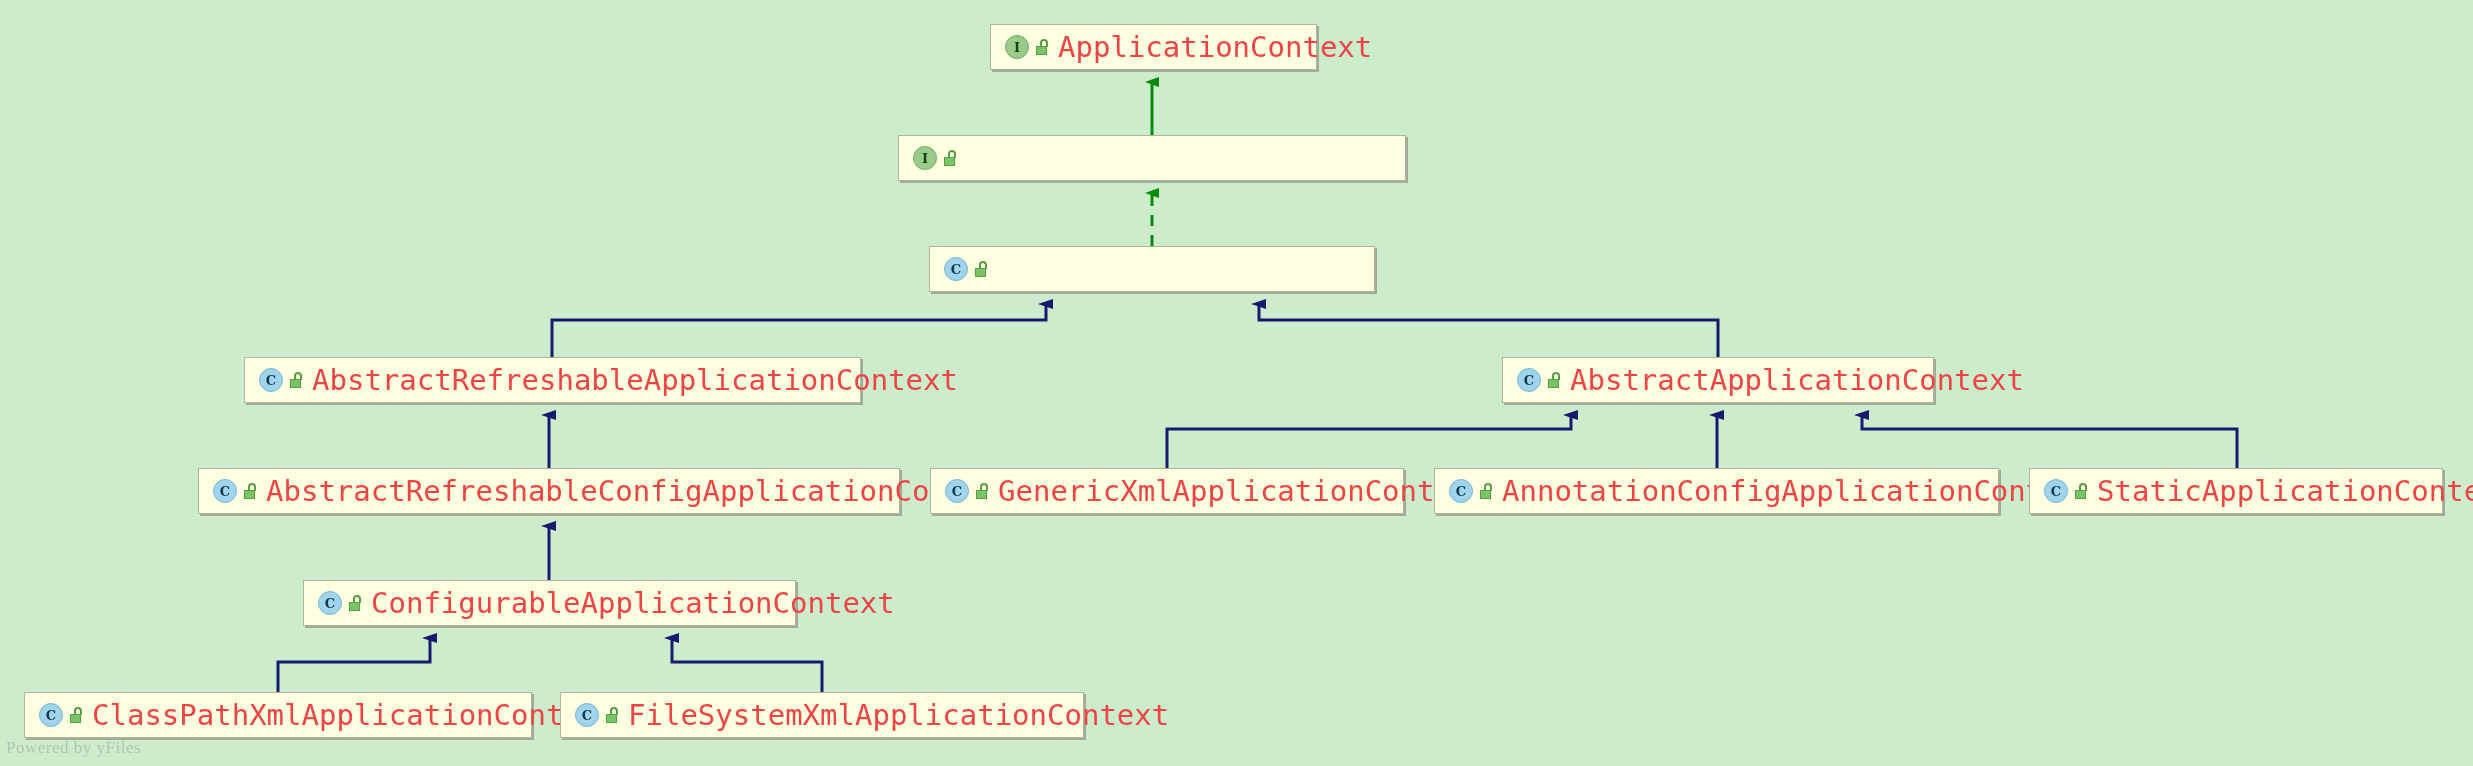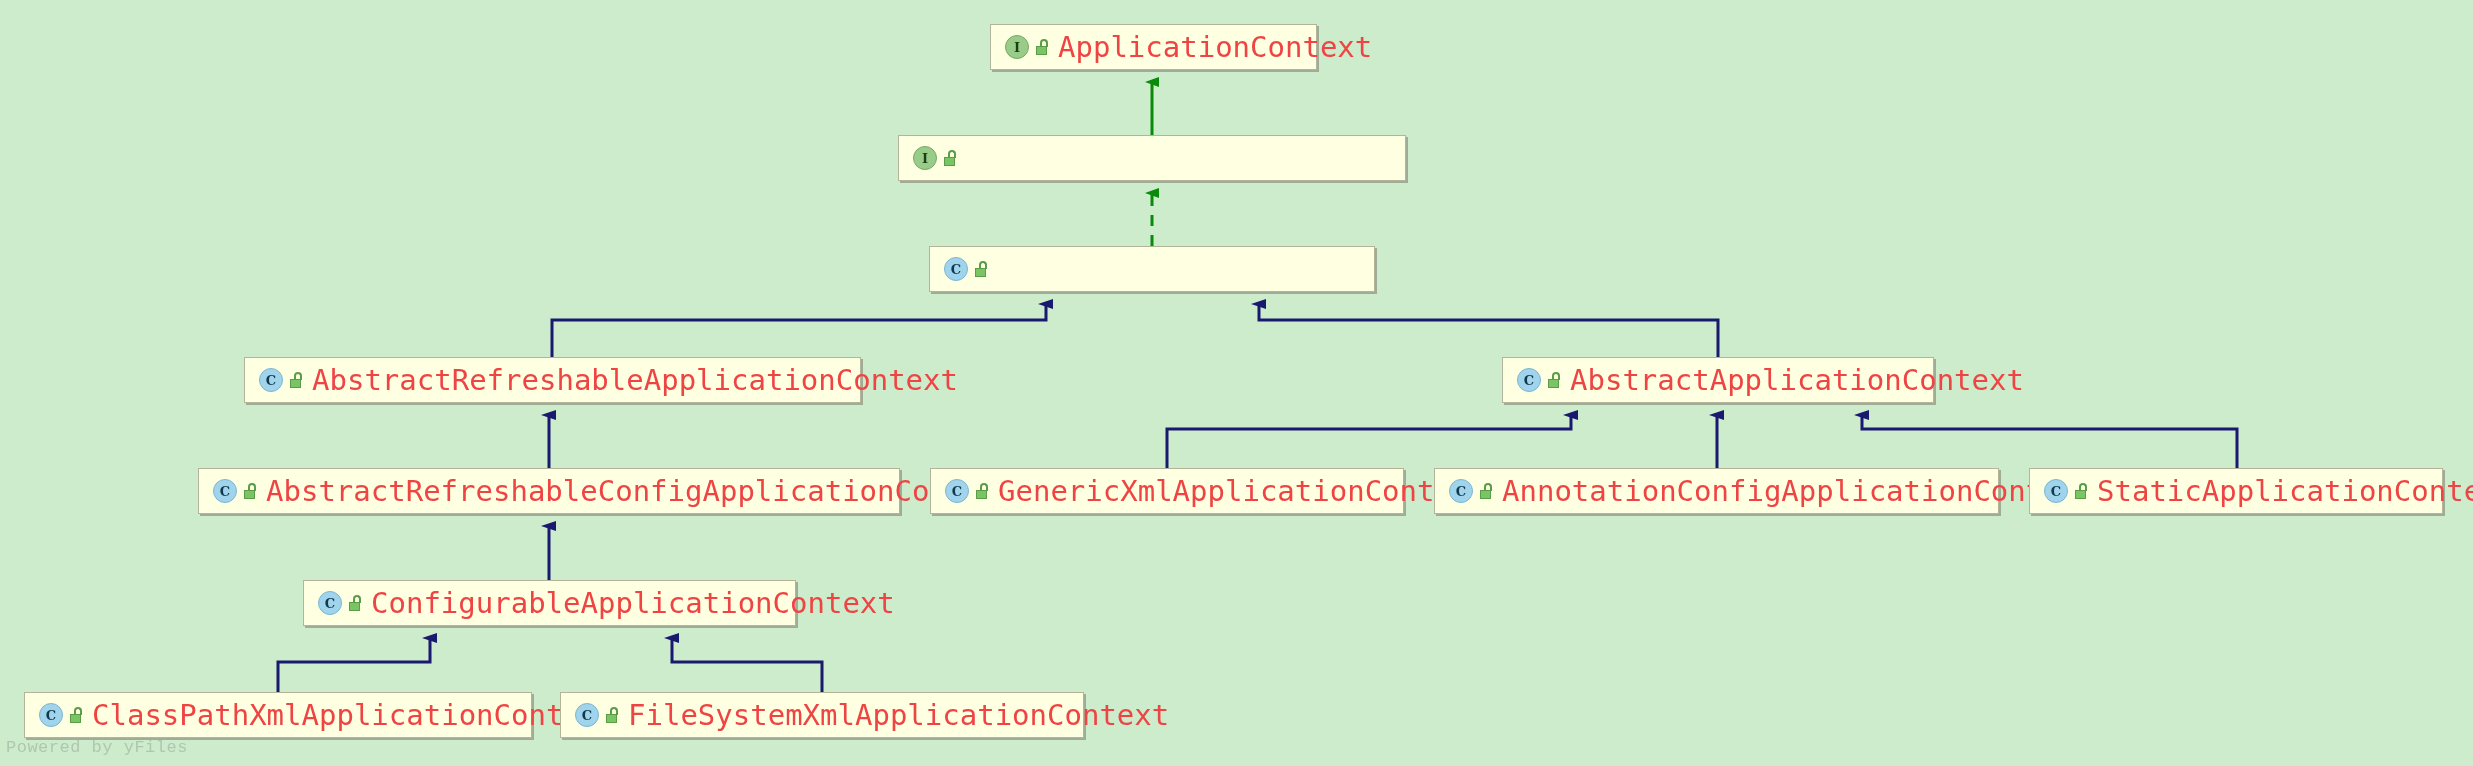--- a/index.html
+++ b/index.html
@@ -89,21 +89,21 @@
     height: 8px;
     border: 2px solid #5a9c48;
     border-bottom: none;
     border-radius: 5px 5px 0 0;
     box-sizing: border-box;
   }
   #watermark {
     position: absolute;
     left: 6px;
     top: 738px;
-    font-family: Liberation Mono, monospace;
+    font-family: Liberation Serif, serif;
     font-size: 17px;
     color: #b0c6b0;
     letter-spacing: 0.5px;
     user-select: none;
   }
 </style>
 </head>
 <body>
 
 <div id="diagram-root">

